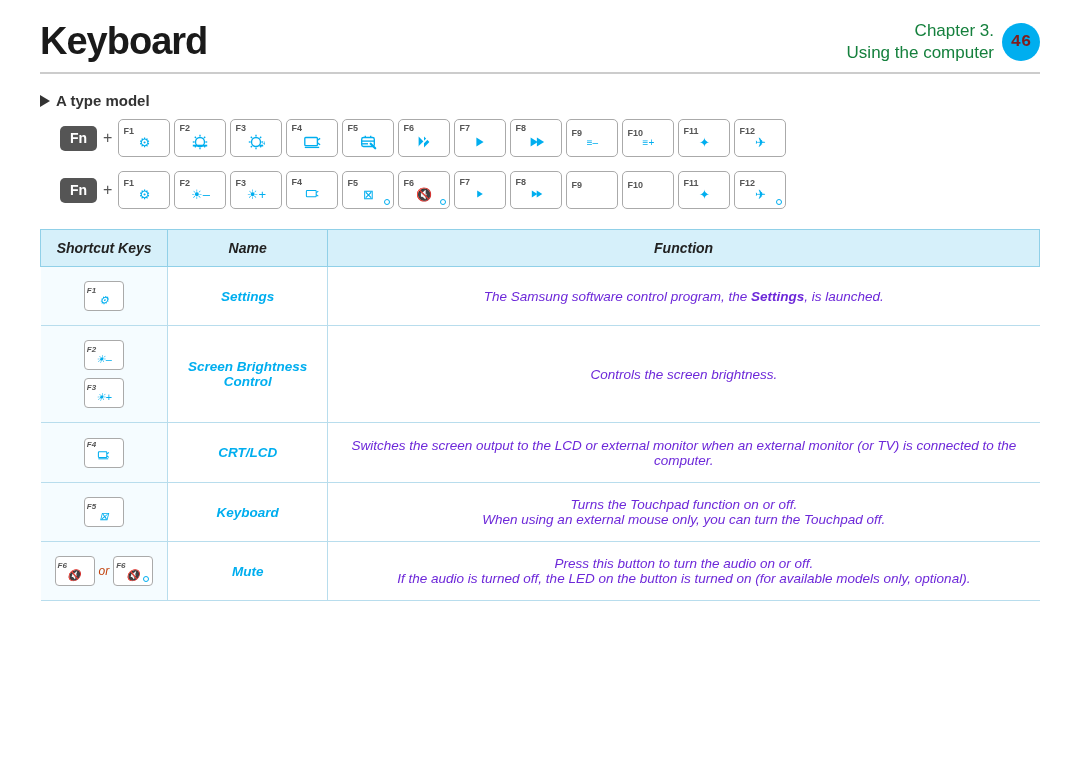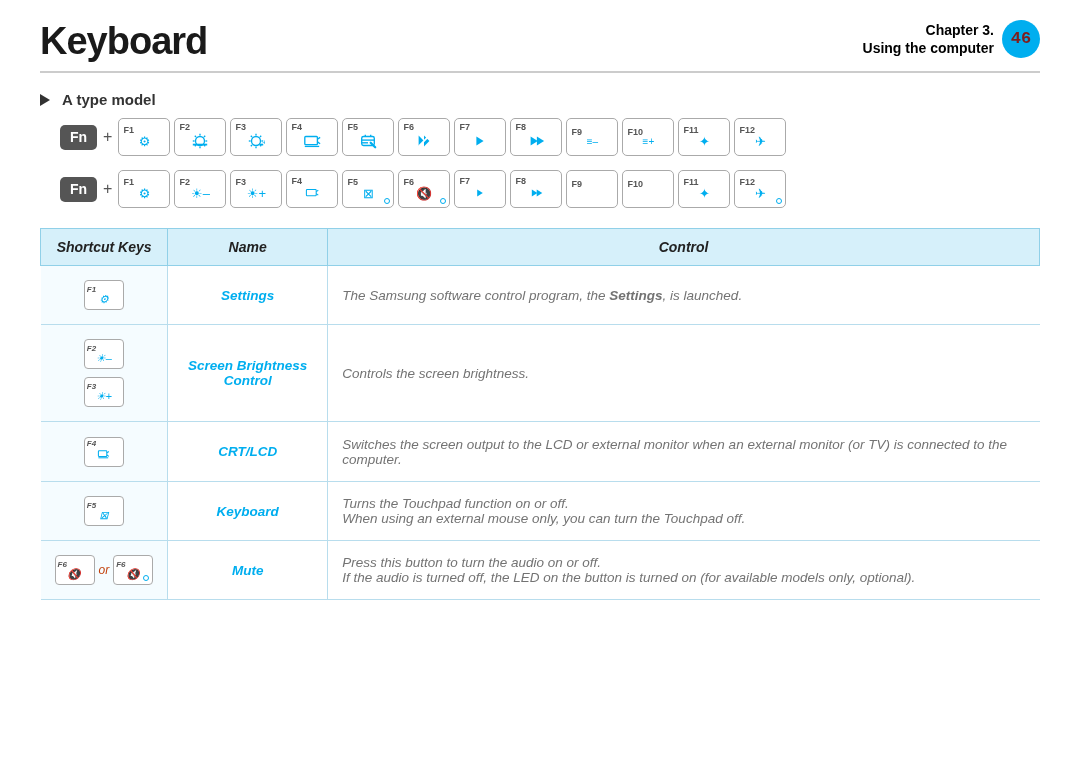--- a/index.html
+++ b/index.html
@@ -35,23 +35,23 @@
       color: #1a1a1a;
       letter-spacing: -1px;
     }
 
     .chapter-info {
       text-align: right;
       line-height: 1.3;
     }
 
     .chapter-label {
-      color: #000000;
-      font-size: 14px;
-      font-weight: bold;
+      color: #15803d;
+      font-size: 17px;
+      font-weight: normal;
     }
 
     .page-number-badge {
       background: #00aeef;
       color: #7f1d1d;
       border-radius: 50%;
       width: 38px;
       height: 38px;
       display: inline-flex;
       align-items: center;
@@ -69,21 +69,20 @@
       justify-content: flex-end;
     }
 
     
     .section-label {
       font-size: 15px;
       font-weight: bold;
       margin: 16px 0 10px 0;
       display: flex;
       align-items: center;
-      gap: 6px;
       text-align: center;
     }
 
     .triangle {
       display: inline-block;
       width: 0;
       height: 0;
       border-top: 6px solid transparent;
       border-bottom: 6px solid transparent;
       border-left: 10px solid #333;
@@ -197,21 +196,22 @@
 
     .shortcut-table td:nth-child(2) {
       text-align: center;
       color: #00aeef;
       font-weight: bold;
       width: 160px;
       border-right: 1px solid #b8dded;
     }
 
     .shortcut-table td:nth-child(3) {
-      color: #737373;
+      color: #6d28d9;
+      text-align: center;
     }
 
     .name-col {
       color: #00aeef;
       font-weight: bold;
     }
 
     
     .tbl-key {
       border: 1.5px solid #aaa;
@@ -503,21 +503,21 @@
       <span class="fkey-icon">✈</span>
       <div class="small-circle"></div>
     </div>
   </div>
 
   <table class="shortcut-table">
     <thead>
       <tr>
         <th>Shortcut Keys</th>
         <th>Name</th>
-        <th>Control</th>
+        <th>Function</th>
       </tr>
     </thead>
     <tbody>
 
       <tr>
         <td>
           <div class="tbl-key">
             <span class="tbl-key-label">F1</span>
             <span class="tbl-key-icon">⚙</span>
           </div>

